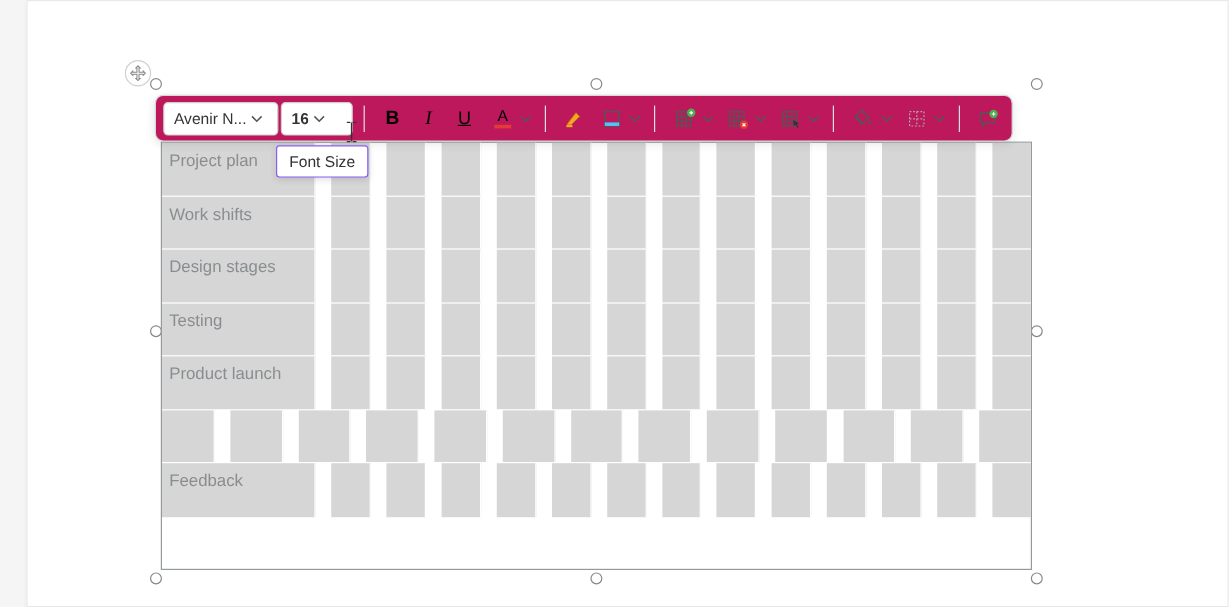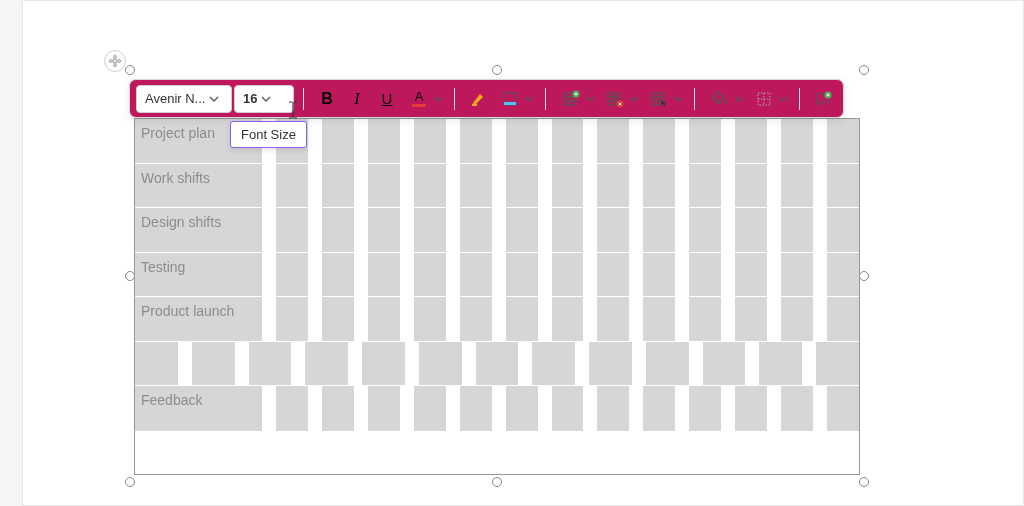--- a/index.html
+++ b/index.html
@@ -223,21 +223,21 @@
       <div class="tcell"></div>
       <div class="tcell"></div>
       <div class="tcell"></div>
       <div class="tcell"></div>
       <div class="tcell"></div>
       <div class="tcell"></div>
       <div class="tcell"></div>
       <div class="tcell"></div>
     </div>
     <div class="trow">
-      <div class="tcell-first">Design shifts</div>
+      <div class="tcell-first">Design stages</div>
       <div class="tcell"></div>
       <div class="tcell"></div>
       <div class="tcell"></div>
       <div class="tcell"></div>
       <div class="tcell"></div>
       <div class="tcell"></div>
       <div class="tcell"></div>
       <div class="tcell"></div>
       <div class="tcell"></div>
       <div class="tcell"></div>

